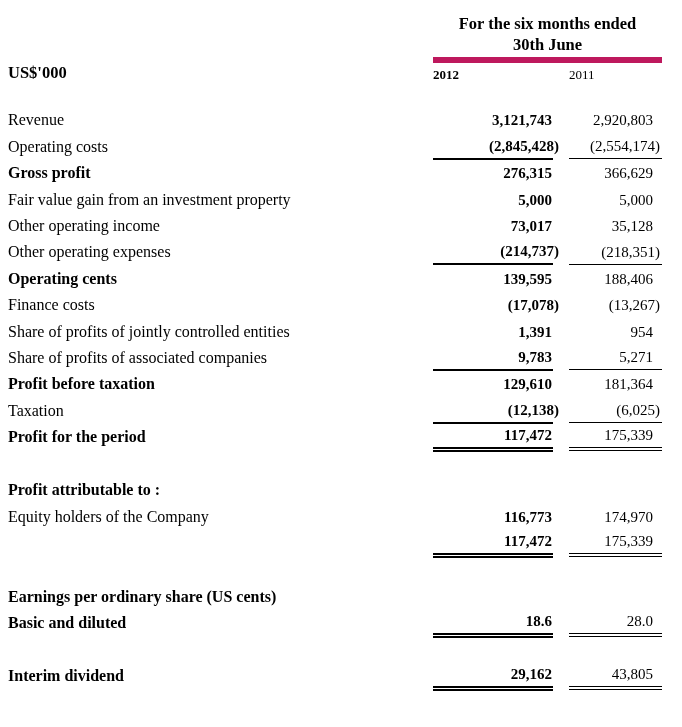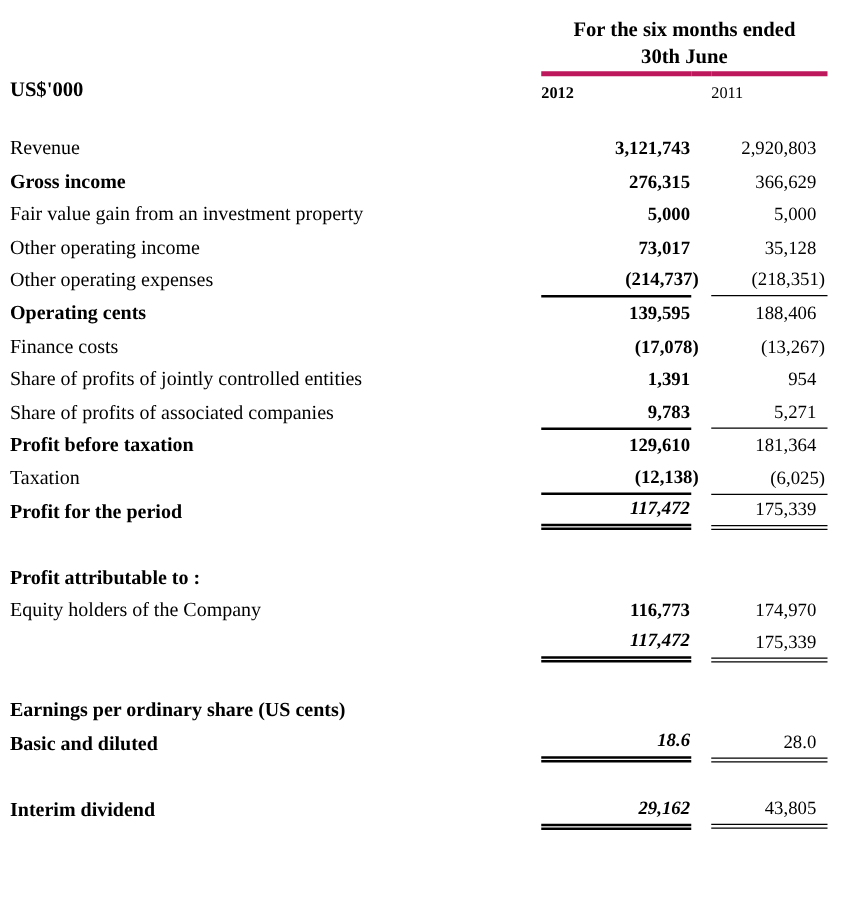--- a/index.html
+++ b/index.html
@@ -19,21 +19,21 @@
   }
   col.c-label { width: 425px; }
   col.c-2012  { width: 120px; }
   col.c-gap   { width: 16px; }
   col.c-2011  { width: 93px; }
 
   td { padding: 0; vertical-align: bottom; font-size: 16px; }
 
   
   td.hdrcell {
-    border-bottom: 4px solid #be185d;
+    border-bottom: 6px solid #be185d;
     text-align: center;
     font-weight: bold;
     font-size: 16.5px;
     line-height: 21px;
     padding-bottom: 2px;
   }
   tr.years td { height: 26px; padding-bottom: 3px; margin-top: 17px; }
   td.unit { font-weight: bold; font-size: 16.5px; white-space: nowrap; }
   td.yr   { text-align: left; font-size: 13px; padding-right: 0; }
   td.yr.y12 { font-weight: bold; }
@@ -44,21 +44,21 @@
   td.lbl.b { font-weight: bold; }
   td.val { text-align: right; white-space: nowrap; }
   td.val .num { display: inline-block; font-size: 15px; }
   td.v12 { font-weight: bold; padding-right: 1px; }
   td.v11 { padding-right: 9px; }
   .num.neg { margin-right: -7px; }
 
   
   td.s1.v12 { border-bottom: 2px solid #000; }
   td.s1.v11 { border-bottom: 1px solid #000; }
-  td.d1.v12 { border-bottom: 5px double #000; font-style: italic; }
+  td.d1.v12 { border-bottom: 5px double #000; }
   td.d1.v11 { border-bottom: 4px double #000; }
 
   tr.sp  td { height: 27px; }
   tr.sp0 td { height: 20px; }
 </style>
 </head>
 <body>
 
 <div class="sheet">
   <table class="fin">
@@ -89,23 +89,29 @@
           <td colspan="4"></td>
         </tr>
 
       <tr class="row">
         <td class="lbl">Revenue</td>
         <td class="val v12"><span class="num">3,121,743</span></td>
         <td></td>
         <td class="val v11"><span class="num">2,920,803</span></td>
       </tr>
 
-
-      <tr class="row">
-        <td class="lbl b">Gross income</td>
+      <tr class="row">
+        <td class="lbl">Operating costs</td>
+        <td class="val v12 s1"><span class="num neg">(2,845,428)</span></td>
+        <td></td>
+        <td class="val v11 s1"><span class="num neg">(2,554,174)</span></td>
+      </tr>
+
+      <tr class="row">
+        <td class="lbl b">Gross profit</td>
         <td class="val v12"><span class="num">276,315</span></td>
         <td></td>
         <td class="val v11"><span class="num">366,629</span></td>
       </tr>
 
       <tr class="row">
         <td class="lbl">Fair value gain from an investment property</td>
         <td class="val v12"><span class="num">5,000</span></td>
         <td></td>
         <td class="val v11"><span class="num">5,000</span></td>

